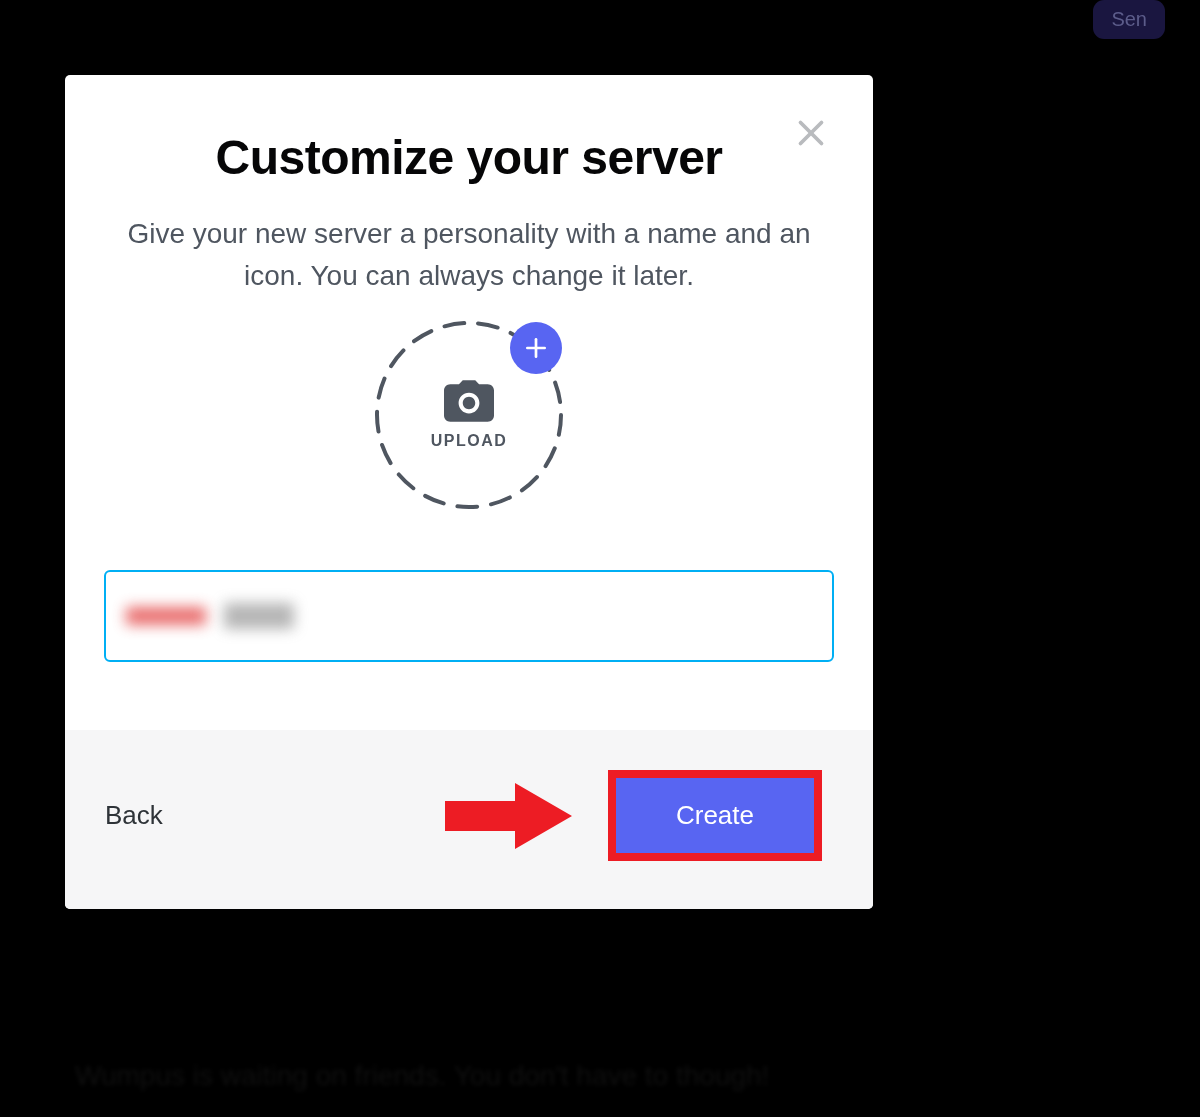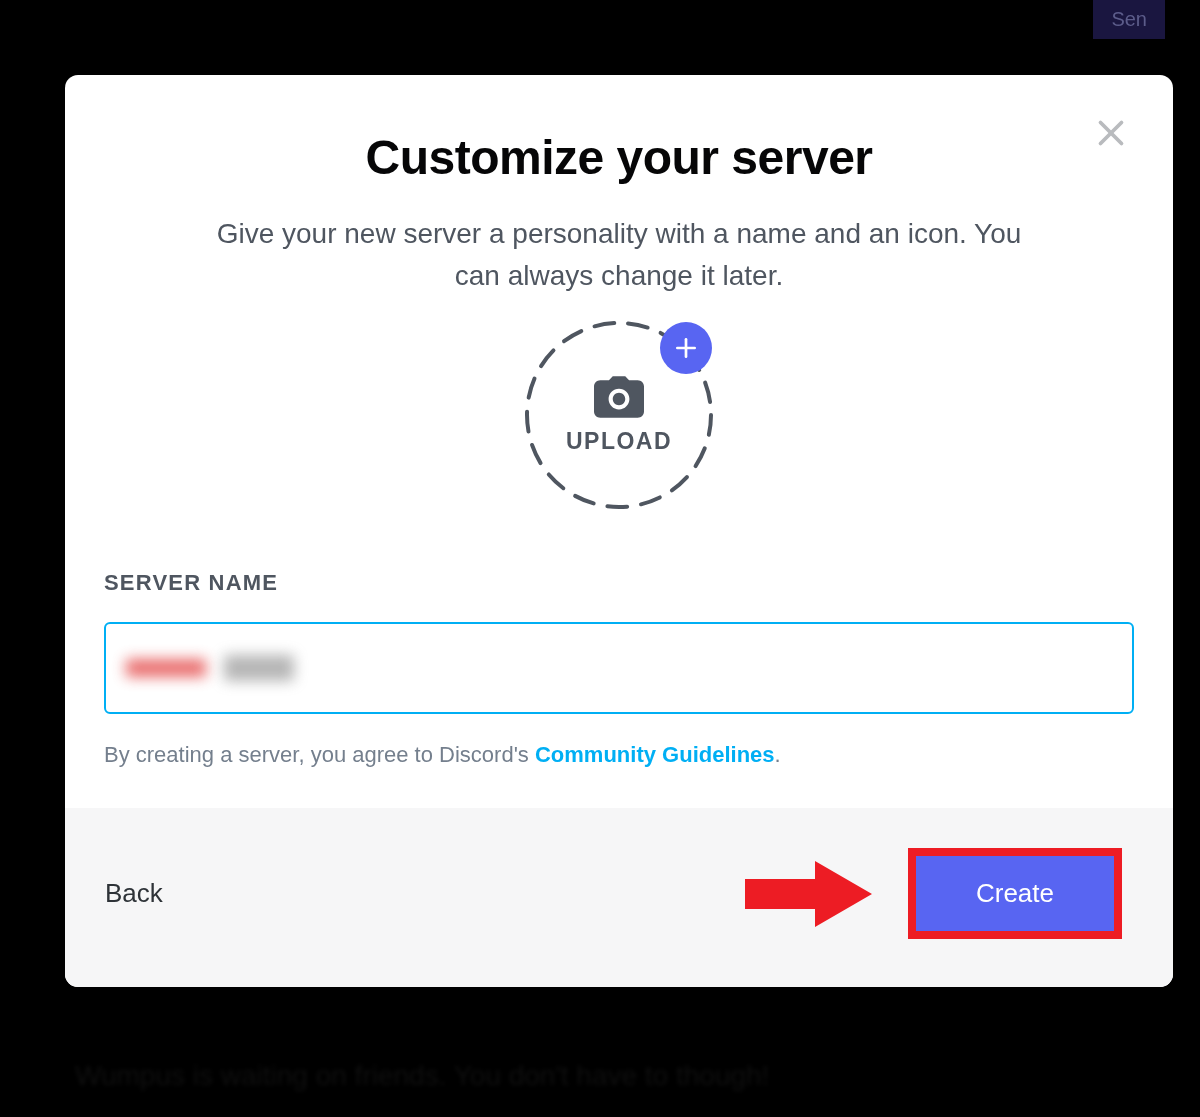--- a/index.html
+++ b/index.html
@@ -16,28 +16,29 @@
       overflow: hidden;
     }
     .send-btn-bg {
       position: absolute;
       top: 0;
       right: 35px;
       background: #1a1640;
       padding: 8px 18px;
       color: #5c5c8a;
       font-size: 20px;
+      border-radius: 11px;
     }
     .modal {
       position: absolute;
       top: 75px;
       left: 65px;
-      width: 1108px;
+      width: 808px;
       background: #ffffff;
-      border-radius: 13px;
+      border-radius: 5px;
       overflow: hidden;
     }
     .close-btn {
       position: absolute;
       top: 38px;
       right: 42px;
       width: 40px;
       height: 40px;
       cursor: pointer;
       display: flex;
@@ -96,21 +97,21 @@
       width: 100%;
       height: 100%;
     }
     .camera-icon {
       width: 50px;
       height: 42px;
       margin-bottom: 10px;
       color: #4f5660;
     }
     .upload-text {
-      font-size: 23px;
+      font-size: 16px;
       font-weight: 800;
       color: #4f5660;
       letter-spacing: 1.5px;
     }
     .plus-badge {
       position: absolute;
       top: 2px;
       right: 2px;
       width: 52px;
       height: 52px;
@@ -270,30 +271,26 @@
         <div class="plus-badge">
           <svg viewBox="0 0 24 24" fill="none" stroke="currentColor" stroke-width="2.5" stroke-linecap="round">
             <line x1="12" y1="4" x2="12" y2="20"></line>
             <line x1="4" y1="12" x2="20" y2="12"></line>
           </svg>
         </div>
       </div>
     </div>
 
     <div class="form-section">
-      <div class="field-label">SERVER NAME</div>
       <div class="input-container">
         <input type="text" class="server-name-input" value="" style="">
         <div class="blurred-text">
           <div class="blur-red"></div>
           <div class="blur-gray"></div>
         </div>
-      </div>
-      <div class="guidelines-text">
-        <span>By creating a server, you agree to Discord's </span><span class="guidelines-link">Community Guidelines</span><span>.</span>
       </div>
     </div>
   </div>
 
   <div class="modal-footer">
     <button class="back-btn">Back</button>
     <div class="right-footer">
       <div class="arrow-annotation">
         <svg viewBox="0 0 127 70" width="127" height="70">
           <polygon points="0,20 70,20 70,2 127,35 70,68 70,50 0,50" fill="#ed1c24"></polygon>

